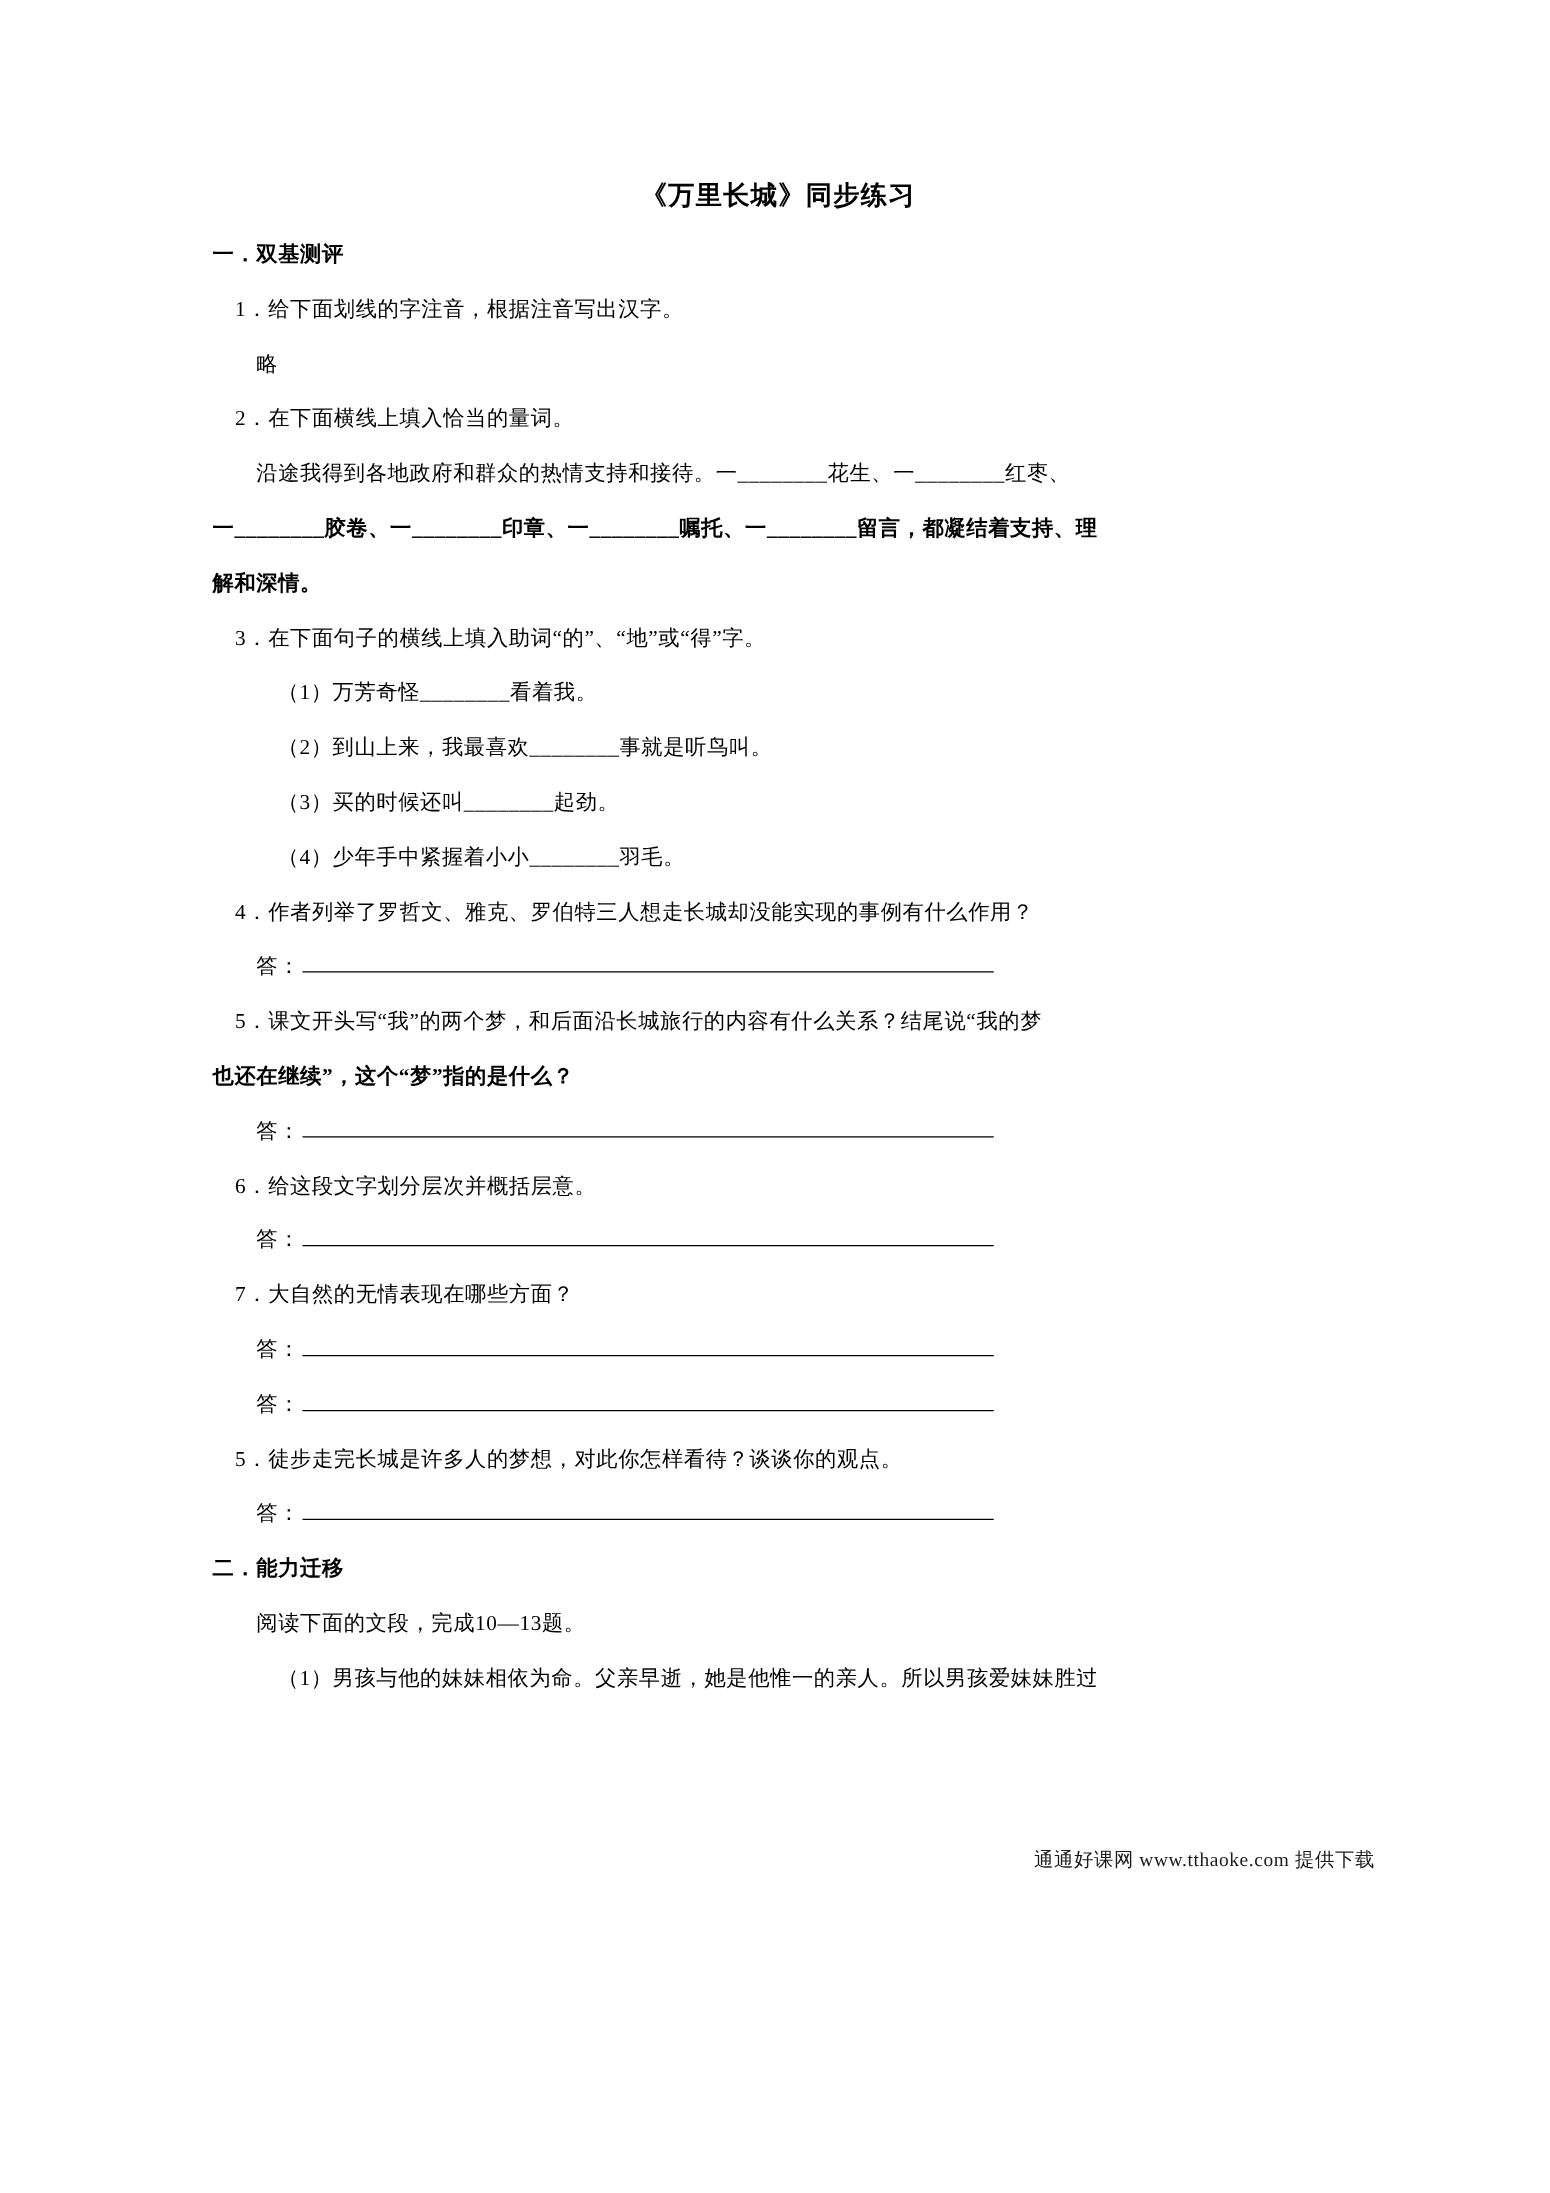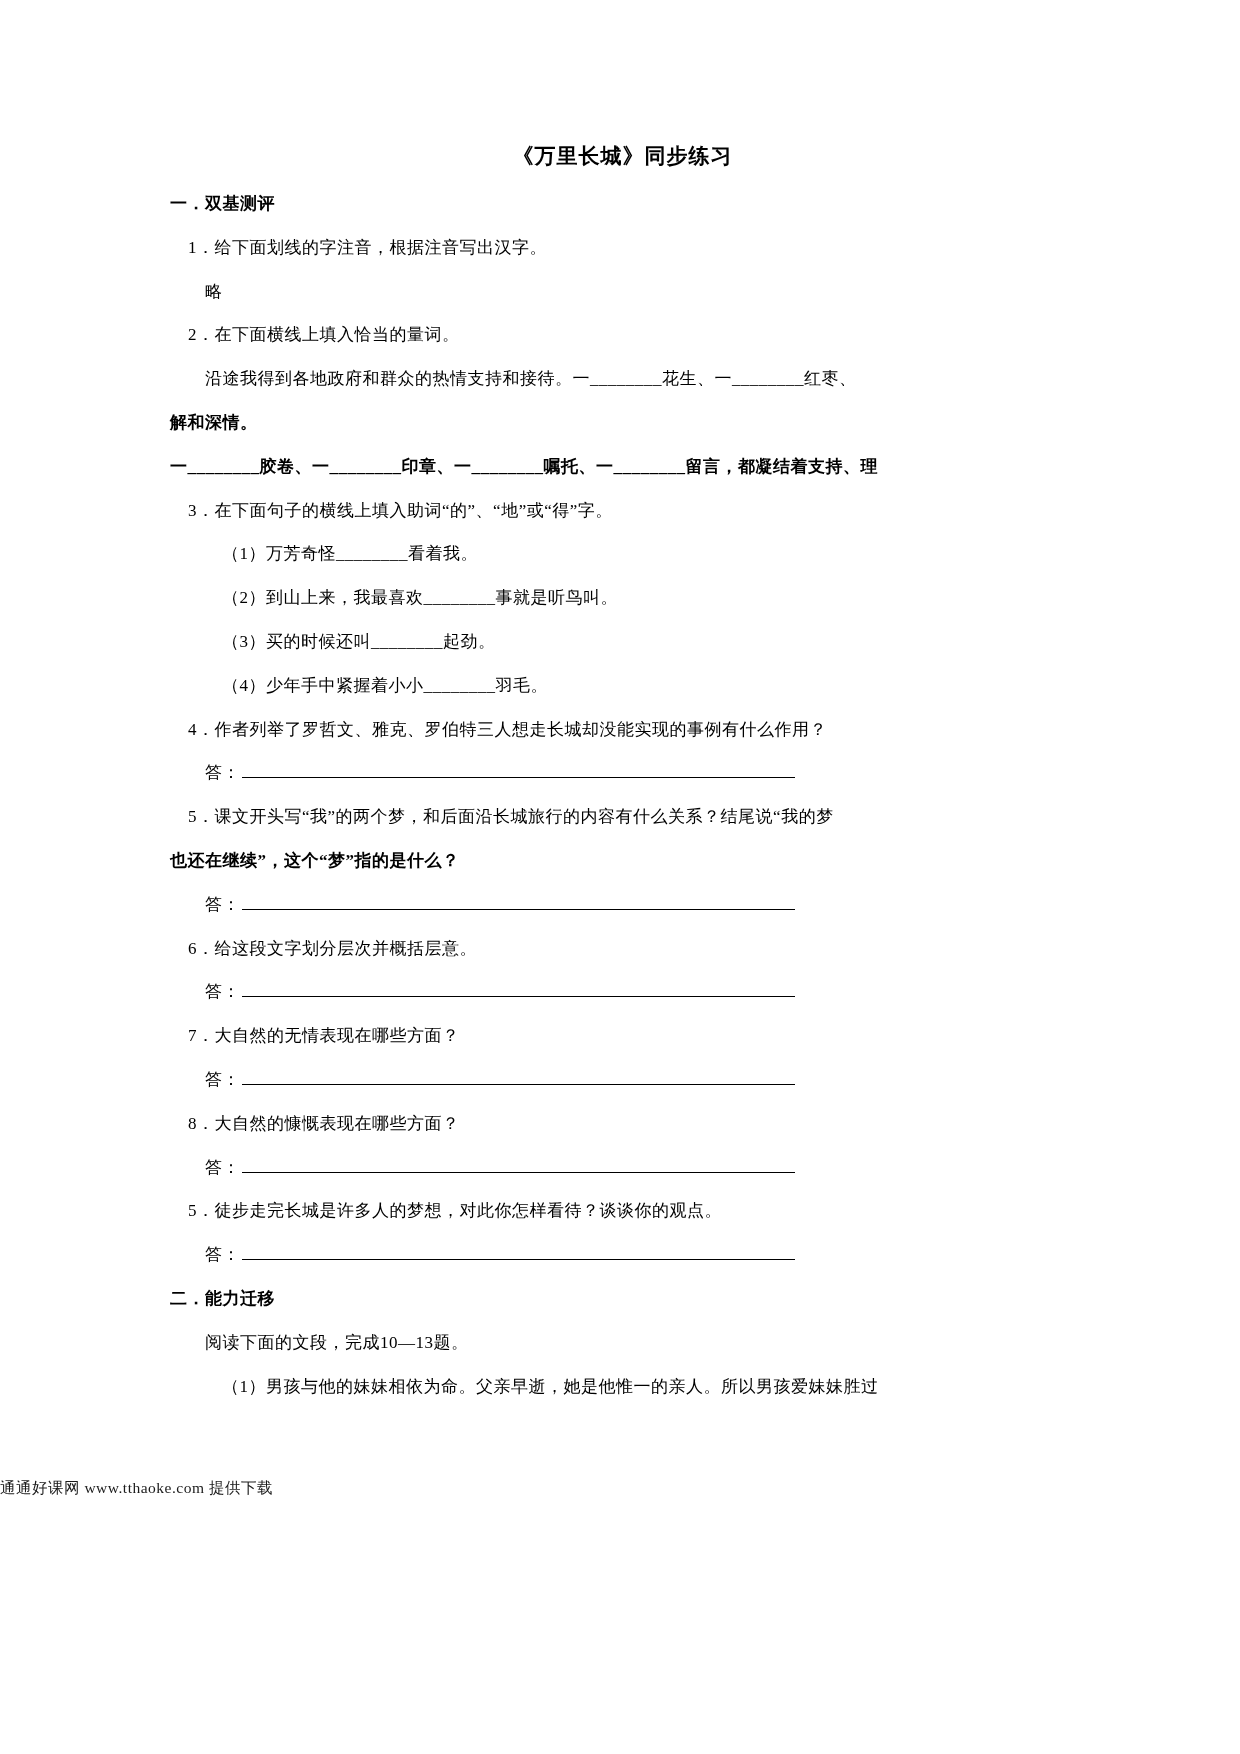--- a/index.html
+++ b/index.html
@@ -46,55 +46,54 @@
     width: 553px;
     height: 13px;
     border-bottom: 1px solid #000;
     margin-left: 2px;
   }
   #footer {
     position: absolute;
     left: 0;
     top: 1478px;
     width: 100%;
-    text-align: left;
+    text-align: right;
     font-size: 15.5px;
     color: #1a1a1a;
     letter-spacing: 0.5px;
   }
 </style>
 </head>
 <body>
 
 <div id="page">
   <div id="content">
     <div class="doc-title">《万里长城》同步练习</div>
     <div id="doc-lines">
         <div class="line indent-0">一．双基测评</div>
         <div class="line indent-1">1．给下面划线的字注音，根据注音写出汉字。</div>
         <div class="line indent-2">略</div>
         <div class="line indent-1">2．在下面横线上填入恰当的量词。</div>
         <div class="line indent-2">沿途我得到各地政府和群众的热情支持和接待。一________花生、一________红枣、</div>
+        <div class="line indent-0">一________胶卷、一________印章、一________嘱托、一________留言，都凝结着支持、理</div>
         <div class="line indent-0">解和深情。</div>
-        <div class="line indent-0">一________胶卷、一________印章、一________嘱托、一________留言，都凝结着支持、理</div>
         <div class="line indent-1">3．在下面句子的横线上填入助词“的”、“地”或“得”字。</div>
         <div class="line indent-3">（1）万芳奇怪________看着我。</div>
         <div class="line indent-3">（2）到山上来，我最喜欢________事就是听鸟叫。</div>
         <div class="line indent-3">（3）买的时候还叫________起劲。</div>
         <div class="line indent-3">（4）少年手中紧握着小小________羽毛。</div>
         <div class="line indent-1">4．作者列举了罗哲文、雅克、罗伯特三人想走长城却没能实现的事例有什么作用？</div>
         <div class="line indent-2"><span>答：</span><span class="answer-blank"></span></div>
         <div class="line indent-1">5．课文开头写“我”的两个梦，和后面沿长城旅行的内容有什么关系？结尾说“我的梦</div>
         <div class="line indent-0">也还在继续”，这个“梦”指的是什么？</div>
         <div class="line indent-2"><span>答：</span><span class="answer-blank"></span></div>
         <div class="line indent-1">6．给这段文字划分层次并概括层意。</div>
         <div class="line indent-2"><span>答：</span><span class="answer-blank"></span></div>
         <div class="line indent-1">7．大自然的无情表现在哪些方面？</div>
         <div class="line indent-2"><span>答：</span><span class="answer-blank"></span></div>
-        <div class="line indent-1">8．大自然的慷慨表现在哪些方面？</div>
         <div class="line indent-2"><span>答：</span><span class="answer-blank"></span></div>
         <div class="line indent-1">5．徒步走完长城是许多人的梦想，对此你怎样看待？谈谈你的观点。</div>
         <div class="line indent-2"><span>答：</span><span class="answer-blank"></span></div>
         <div class="line indent-0">二．能力迁移</div>
         <div class="line indent-2">阅读下面的文段，完成10—13题。</div>
         <div class="line indent-3">（1）男孩与他的妹妹相依为命。父亲早逝，她是他惟一的亲人。所以男孩爱妹妹胜过</div>
       </div>
   </div>
   <div id="footer">通通好课网  www.tthaoke.com 提供下载</div>
 </div>

